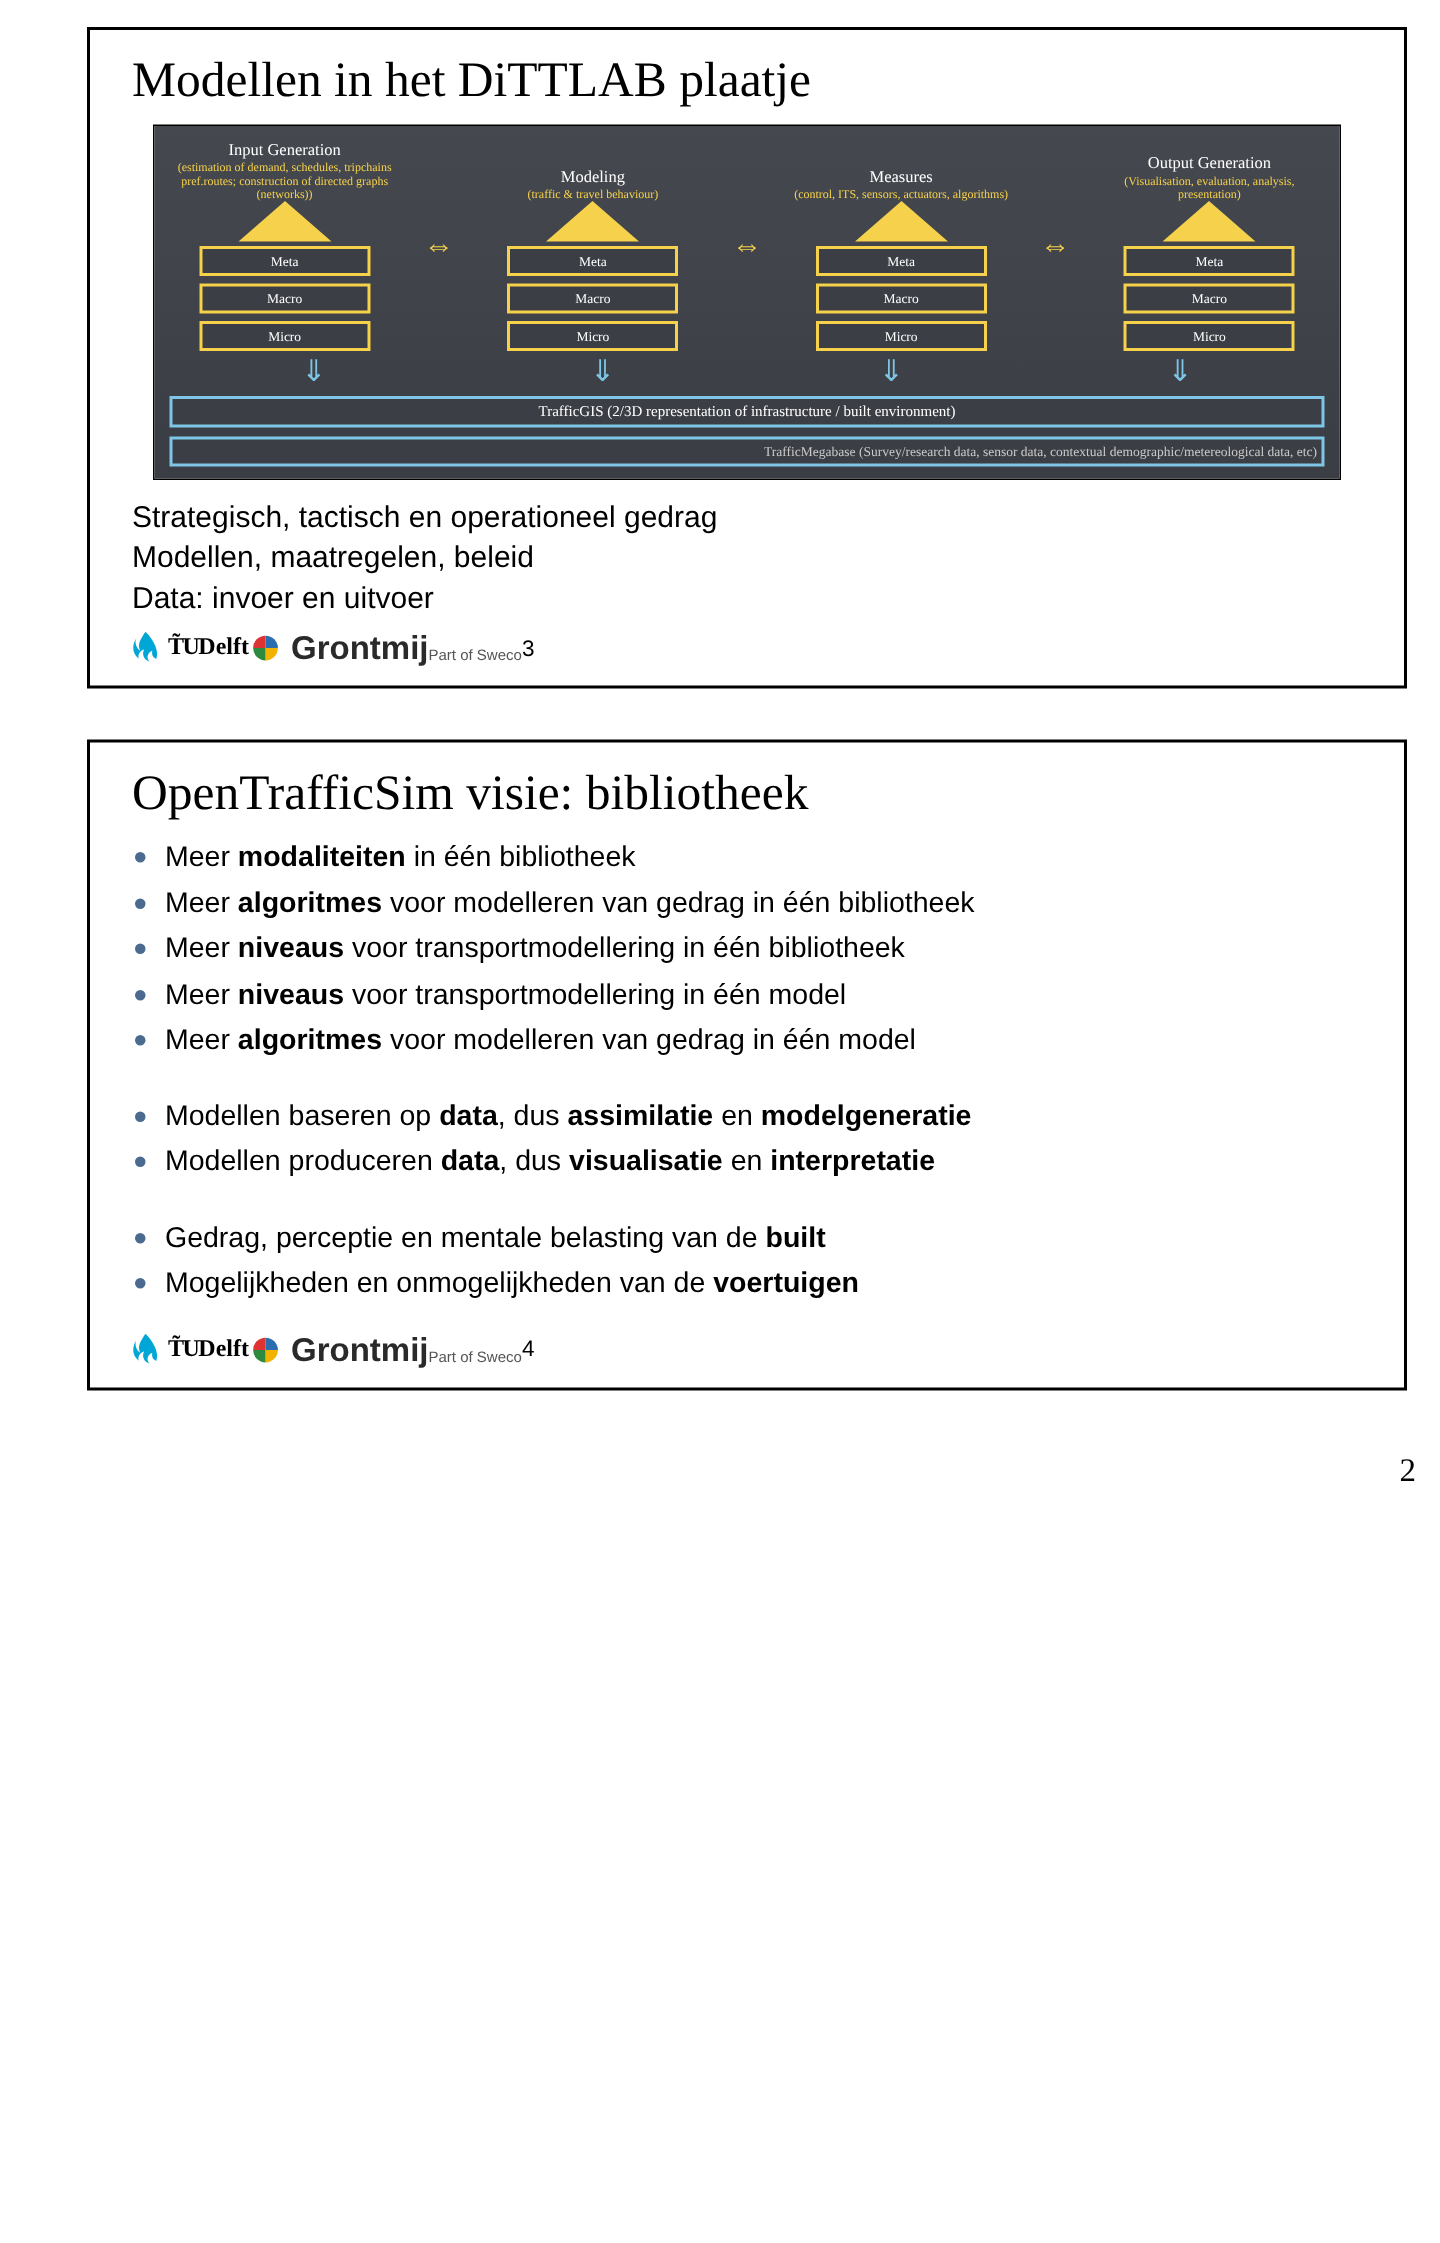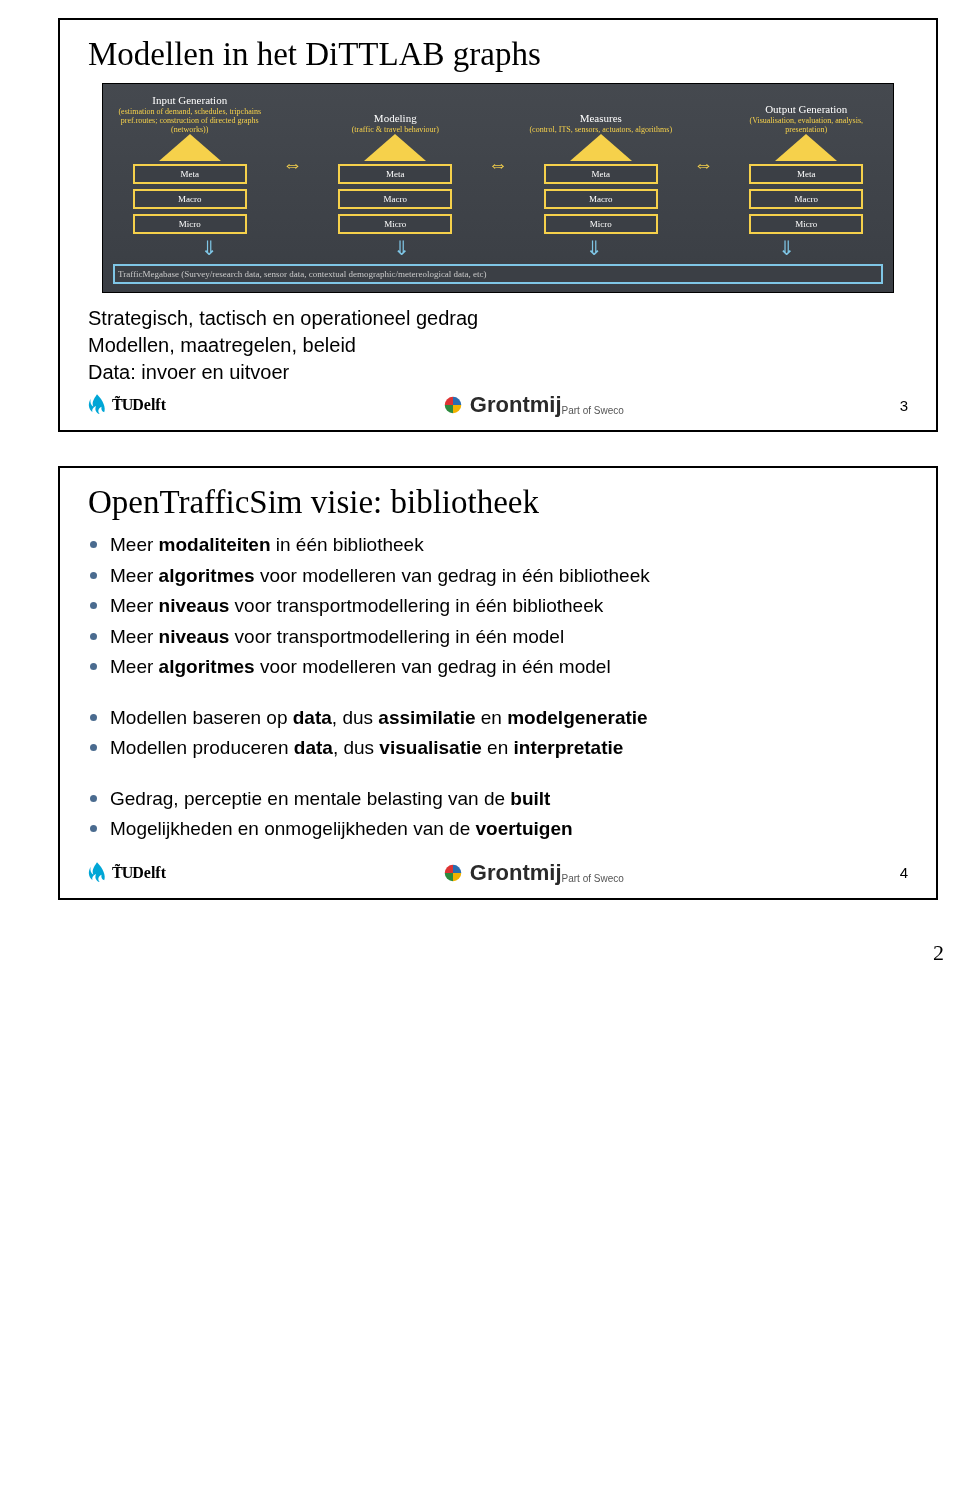--- a/index.html
+++ b/index.html
@@ -14,44 +14,44 @@
   .pyr-top-title{color:#fff;font-size:11px;margin-bottom:1px}
   .pyr-sub{font-size:8px;color:#f6d14b;display:block}
   .tri{width:0;height:0;border-left:28px solid transparent;border-right:28px solid transparent;border-bottom:24px solid #3b3f45;position:relative}
   .tri:before{content:"";position:absolute;left:-31px;top:-3px;width:0;height:0;border-left:31px solid transparent;border-right:31px solid transparent;border-bottom:27px solid #f6d14b}
   .tri-inner{position:relative;z-index:2}
   .tier{width:110px;height:16px;border:2px solid #f6d14b;background:#3b3f45;font-size:9px;text-align:center;line-height:16px;color:#fff}
   .tier+.tier{margin-top:2px}
   .arrow-h{color:#f6d14b;font-size:20px;align-self:center;margin:0 -6px}
   .down-arrows{display:flex;justify-content:space-around;color:#7fc6e6;font-size:20px;line-height:1;margin-top:-2px}
   .gis-row{border:2px solid #7fc6e6;background:#3b3f45;color:#fff;font-size:10px;text-align:center;padding:3px}
-  .mega-row{border:2px solid #7fc6e6;background:#3b3f45;color:#c9c9c9;font-size:9px;text-align:left;padding:3px}
+  .mega-row{border:2px solid #7fc6e6;background:#3b3f45;color:#c9c9c9;font-size:9px;text-align:right;padding:3px}
   .body-text{font-size:20px;font-family:Verdana,Tahoma,sans-serif;line-height:1.35;margin-top:10px}
-  .footer{display:flex;align-items:center;justify-content:space-between;margin-top:8px;border-bottom:0;padding:0 0 8px}
+  .footer{display:flex;align-items:center;justify-content:flex-start;margin-top:8px;border-bottom:0;padding:0 0 8px}
   .footer-logo{display:flex;align-items:center;gap:6px;font-weight:700}
   .flame{width:18px;height:22px}
   .grontmij{display:flex;flex-direction:row;align-items:flex-end;font-size:11px;line-height:1}
   .gm-main{display:flex;align-items:center;gap:6px;font-size:22px;font-weight:700;color:#2a2a2a}
   .gm-icon{width:22px;height:22px}
   .gm-sub{font-size:10px;color:#555;margin-top:1px}
   .footer-num{font-size:15px}
   
   ul.vis{list-style:none;padding:0;margin:8px 0 0;font-family:Verdana,Tahoma,sans-serif;font-size:19px;line-height:1.5}
   ul.vis>li{position:relative;padding-left:22px;margin:2px 0}
   ul.vis>li:before{content:"";position:absolute;left:2px;top:10px;width:7px;height:7px;background:#4a6b8f;border-radius:50%}
   ul.vis li.gap{margin-top:22px}
   .pagefoot{font-size:22px;font-family:Georgia,serif;text-align:right;padding-right:34px;margin-top:40px}
 </style>
 </head>
 <body>
 
 <div class="page">
 
   <div class="slide">
-    <div class="slide-title">Modellen in het DiTTLAB graphs</div>
+    <div class="slide-title">Modellen in het DiTTLAB plaatje</div>
 
     <div class="chalk-wrap">
       <div class="chalk">
         <div class="pyr-row">
 
         <div class="pyr-cell">
               <div class="pyr-top-label"><span class="pyr-top-title">Input Generation</span><span class="pyr-sub">(estimation of demand, schedules, tripchains pref.routes; construction of directed graphs (networks))</span></div>
               <div class="tri">
                 <div class="tri-inner"></div>
               </div>
@@ -89,20 +89,21 @@
               <div class="tier">Macro</div>
               <div class="tier">Micro</div>
             </div>
           </div>
         <div class="down-arrows">
           <span>⇓</span>
             <span>⇓</span>
             <span>⇓</span>
             <span>⇓</span>
         </div>
+        <div class="gis-row">TrafficGIS (2/3D representation of infrastructure / built environment)</div>
         <div class="mega-row">TrafficMegabase (Survey/research data, sensor data, contextual demographic/metereological data, etc)</div>
       </div>
     </div>
 
     <div class="body-text">
       <div>Strategisch, tactisch en operationeel gedrag</div>
       <div>Modellen, maatregelen, beleid</div>
       <div>Data: invoer en uitvoer</div>
     </div>
 

